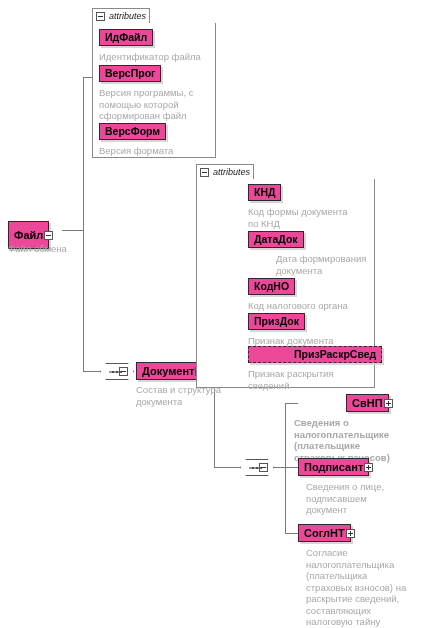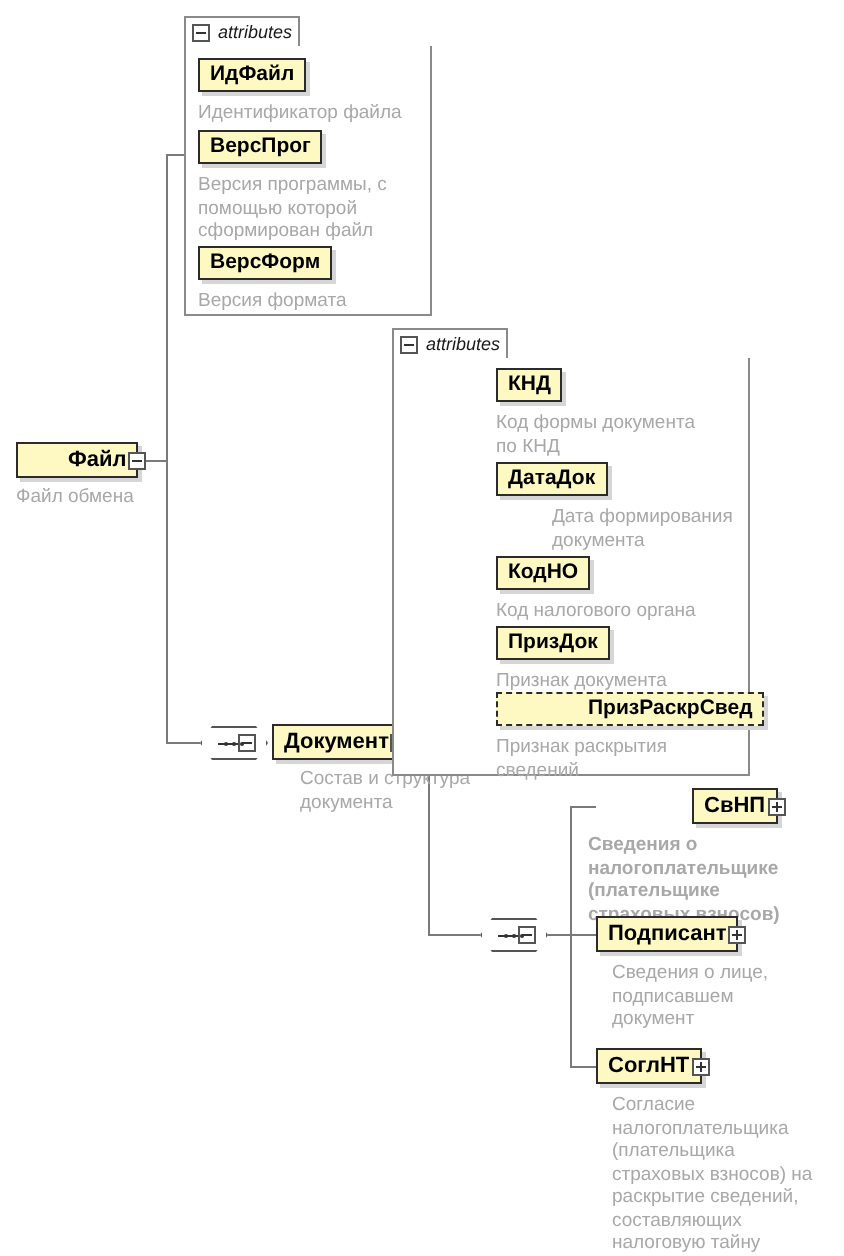--- a/index.html
+++ b/index.html
@@ -95,21 +95,21 @@
     left: 3px;
     width: 1px;
     background: #333;
   }
 
   
   .nodebox {
     position: absolute;
     box-sizing: border-box;
     border: 1px solid #2b2b2b;
-    background: #fef9c3;
+    background: #ec4899;
     display: flex;
     align-items: center;
     white-space: nowrap;
     box-shadow: 2px 2px 0 0 #d6d6d6;
   }
   .nodebox.dashed {
     border: 1px dashed #2b2b2b;
   }
   .nodebox .nb-label {
     font-weight: bold;
@@ -224,42 +224,42 @@
   </div>
   <div class="desc" style="left:99px; top:87px; width:112px;">Версия программы, с
 помощью которой
 сформирован файл</div>
 
   <div class="nodebox attr" style="left:99px; top:123px; height:17px;">
     <span class="nb-label">ВерсФорм</span>
   </div>
   <div class="desc" style="left:99px; top:145px; width:112px;">Версия формата</div>
 
-  <div class="nodebox elem" style="left:8px; top:221px; height:18px;padding-left:20px;">
+  <div class="nodebox elem" style="left:8px; top:221px; height:28px;">
     <span class="nb-label">Файл</span>
     <span class="xbox nb-exp-right"></span>
   </div>
   <div class="desc" style="left:8px; top:243px; width:110px;">Файл обмена</div>
 
   <div class="seq" style="left:100px; top:363px;">
     <div class="seq-shape"></div>
     <div class="seq-bar"></div>
     <div class="seq-dots">
         <i></i>
         <i></i>
         <i></i>
       </div>
   </div>
   <span class="xbox seq-exp" style="left:119px; top:367px;"></span>
 
   <div class="nodebox elem" style="left:136px; top:362px; height:18px;">
     <span class="nb-label">Документ</span>
     <span class="xbox nb-exp-right"></span>
   </div>
-  <div class="desc" style="left:136px; top:384px; width:90px;margin-left:14px;">Состав и структура
+  <div class="desc" style="left:136px; top:384px; width:90px;">Состав и структура
 документа</div>
 
   <div class="attr-tab" style="left:196px; top:164px; width:58px;">
     <span class="xbox"></span>
     <span class="attr-tab-label">attributes</span>
   </div>
   <div class="attr-tab-rule" style="left:254px; top:179px; width:121px;"></div>
   <div class="attr-panel" style="left:196px; top:179px; width:179px; height:209px;"></div>
 
   <div class="nodebox attr" style="left:248px; top:184px; height:17px;">

